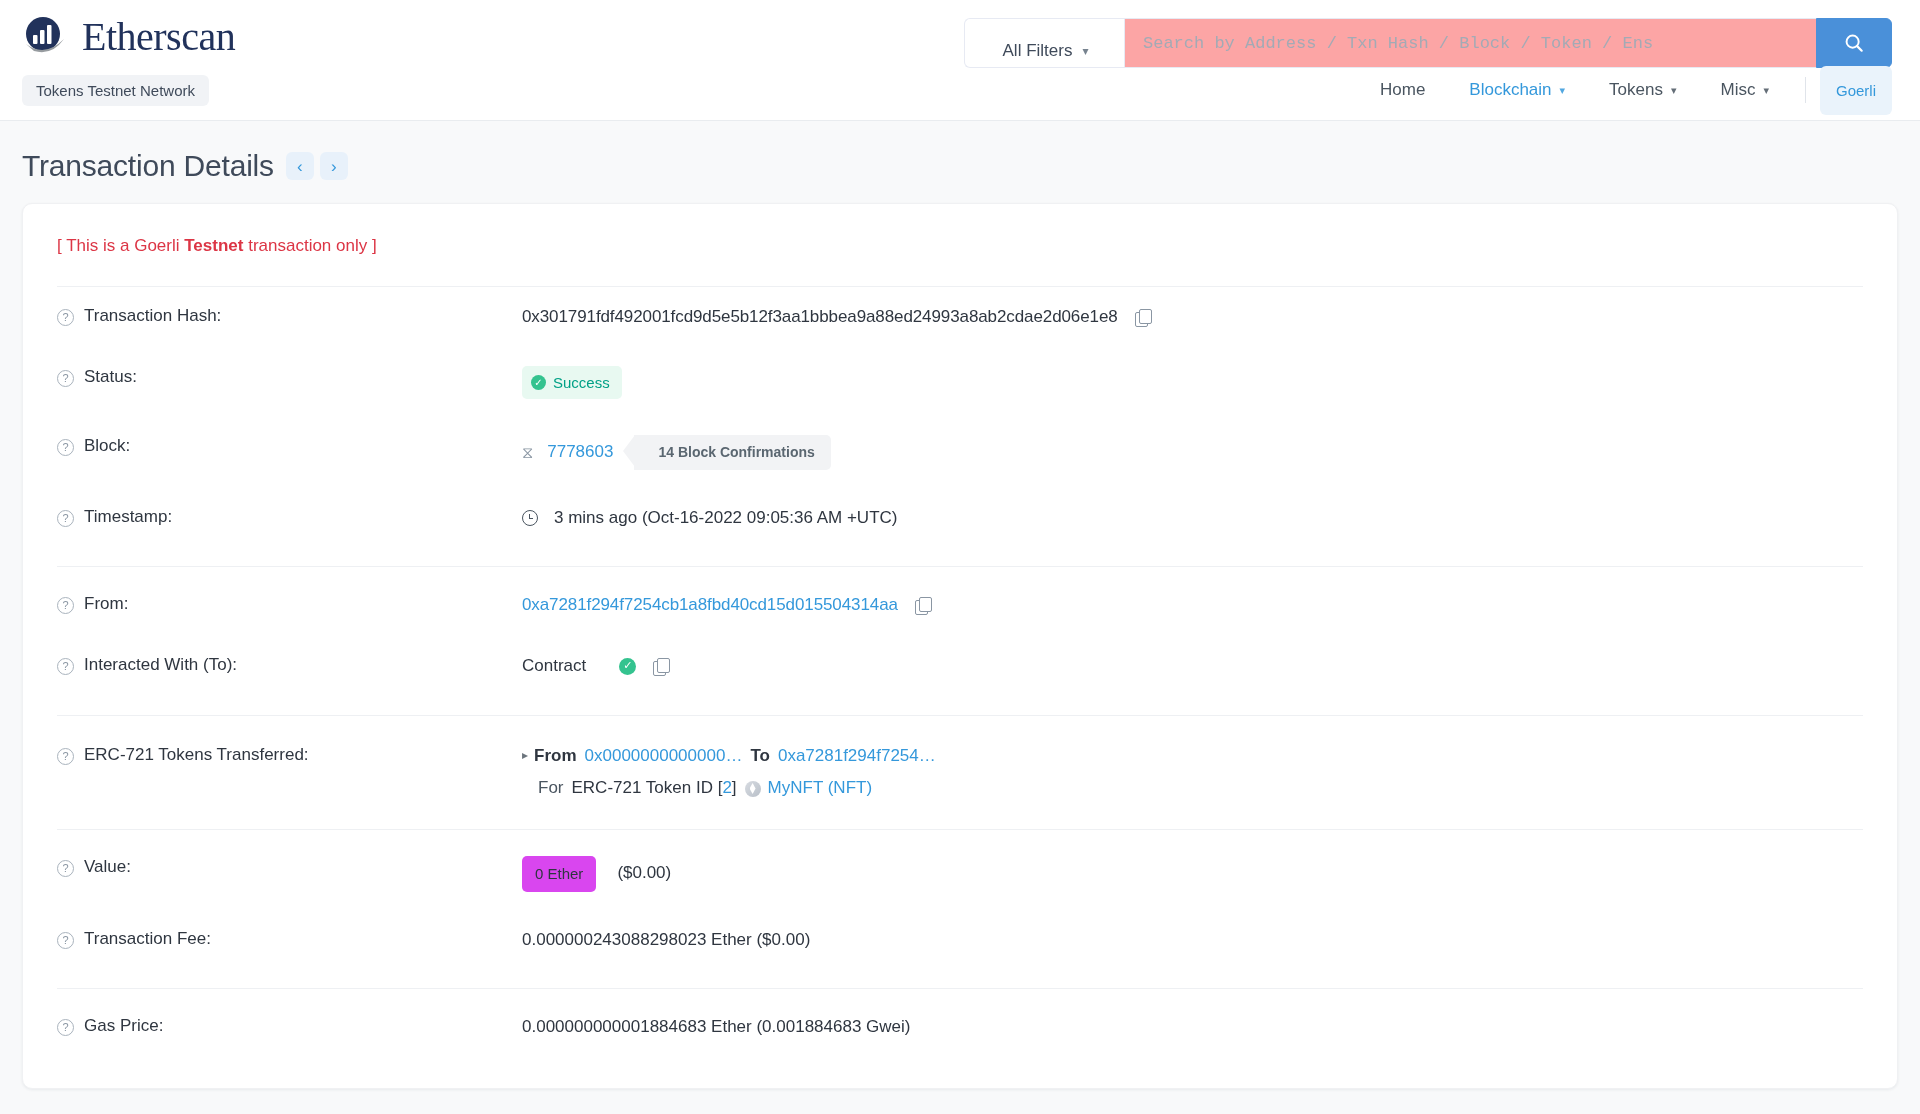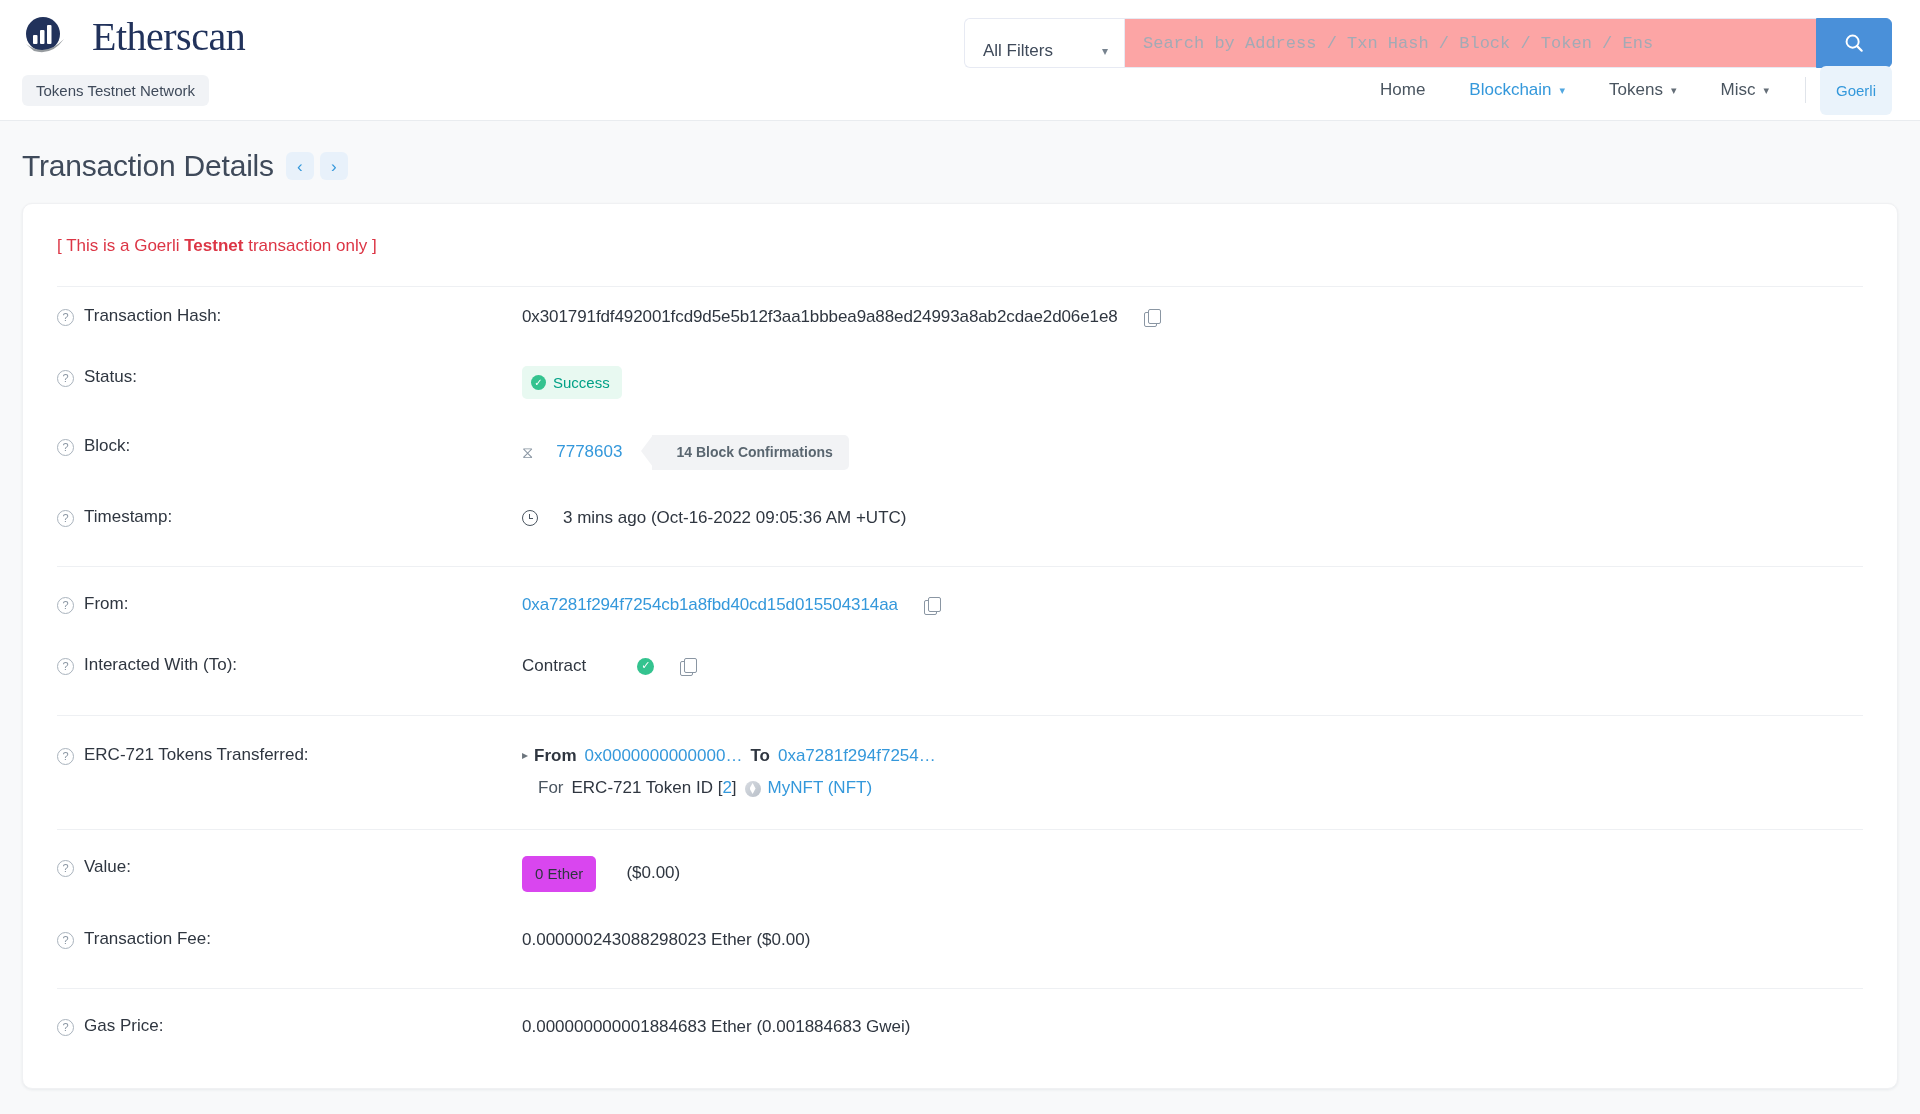--- a/index.html
+++ b/index.html
@@ -22,21 +22,21 @@
   }
   .header-top {
     display: flex;
     align-items: flex-start;
     padding: 14px 28px 0 22px;
     height: 74px;
   }
   .brand {
     display: flex;
     align-items: center;
-    gap: 24px;
+    gap: 14px;
     flex: 0 0 auto;
   }
   .logo-mark {
     width: 46px; height: 46px;
     flex: 0 0 46px;
     position: relative;
   }
   .brand-name {
     font-family: "Liberation Serif", serif;
     font-size: 40px;
@@ -54,21 +54,21 @@
     margin-top: 4px;
   }
   .filter-select {
     width: 100px;
     border: 1px solid #e7eaf3;
     border-right: none;
     border-radius: 6px 0 0 6px;
     background: #fff;
     display: flex;
     align-items: center;
-    justify-content: space-between;
+    justify-content: center;
     padding: 16px 16px 0 18px;
     font-size: 17px;
     color: #3f4a5a;
     cursor: pointer;
     width: 160px;
   }
   .filter-caret { color: #77838f; font-size: 12px; margin-left: 10px; }
   .search-input {
     flex: 1 1 auto;
     border: 1px solid #e7eaf3;
@@ -253,21 +253,21 @@
     margin-top: 3px;
     cursor: help;
     font-family: "Liberation Sans", sans-serif;
   }
   .row-value {
     flex: 1 1 auto;
     color: #2f3640;
     display: flex;
     align-items: center;
     flex-wrap: wrap;
-    gap: 16px;
+    gap: 7px;
     line-height: 1.45;
   }
   .mono-hash { letter-spacing: -0.1px; }
   .lnk { color: #3498db; text-decoration: none; cursor: pointer; }
 
   .copy-icon {
     display: inline-block;
     width: 17px; height: 17px;
     margin-left: 10px;
     cursor: pointer;

